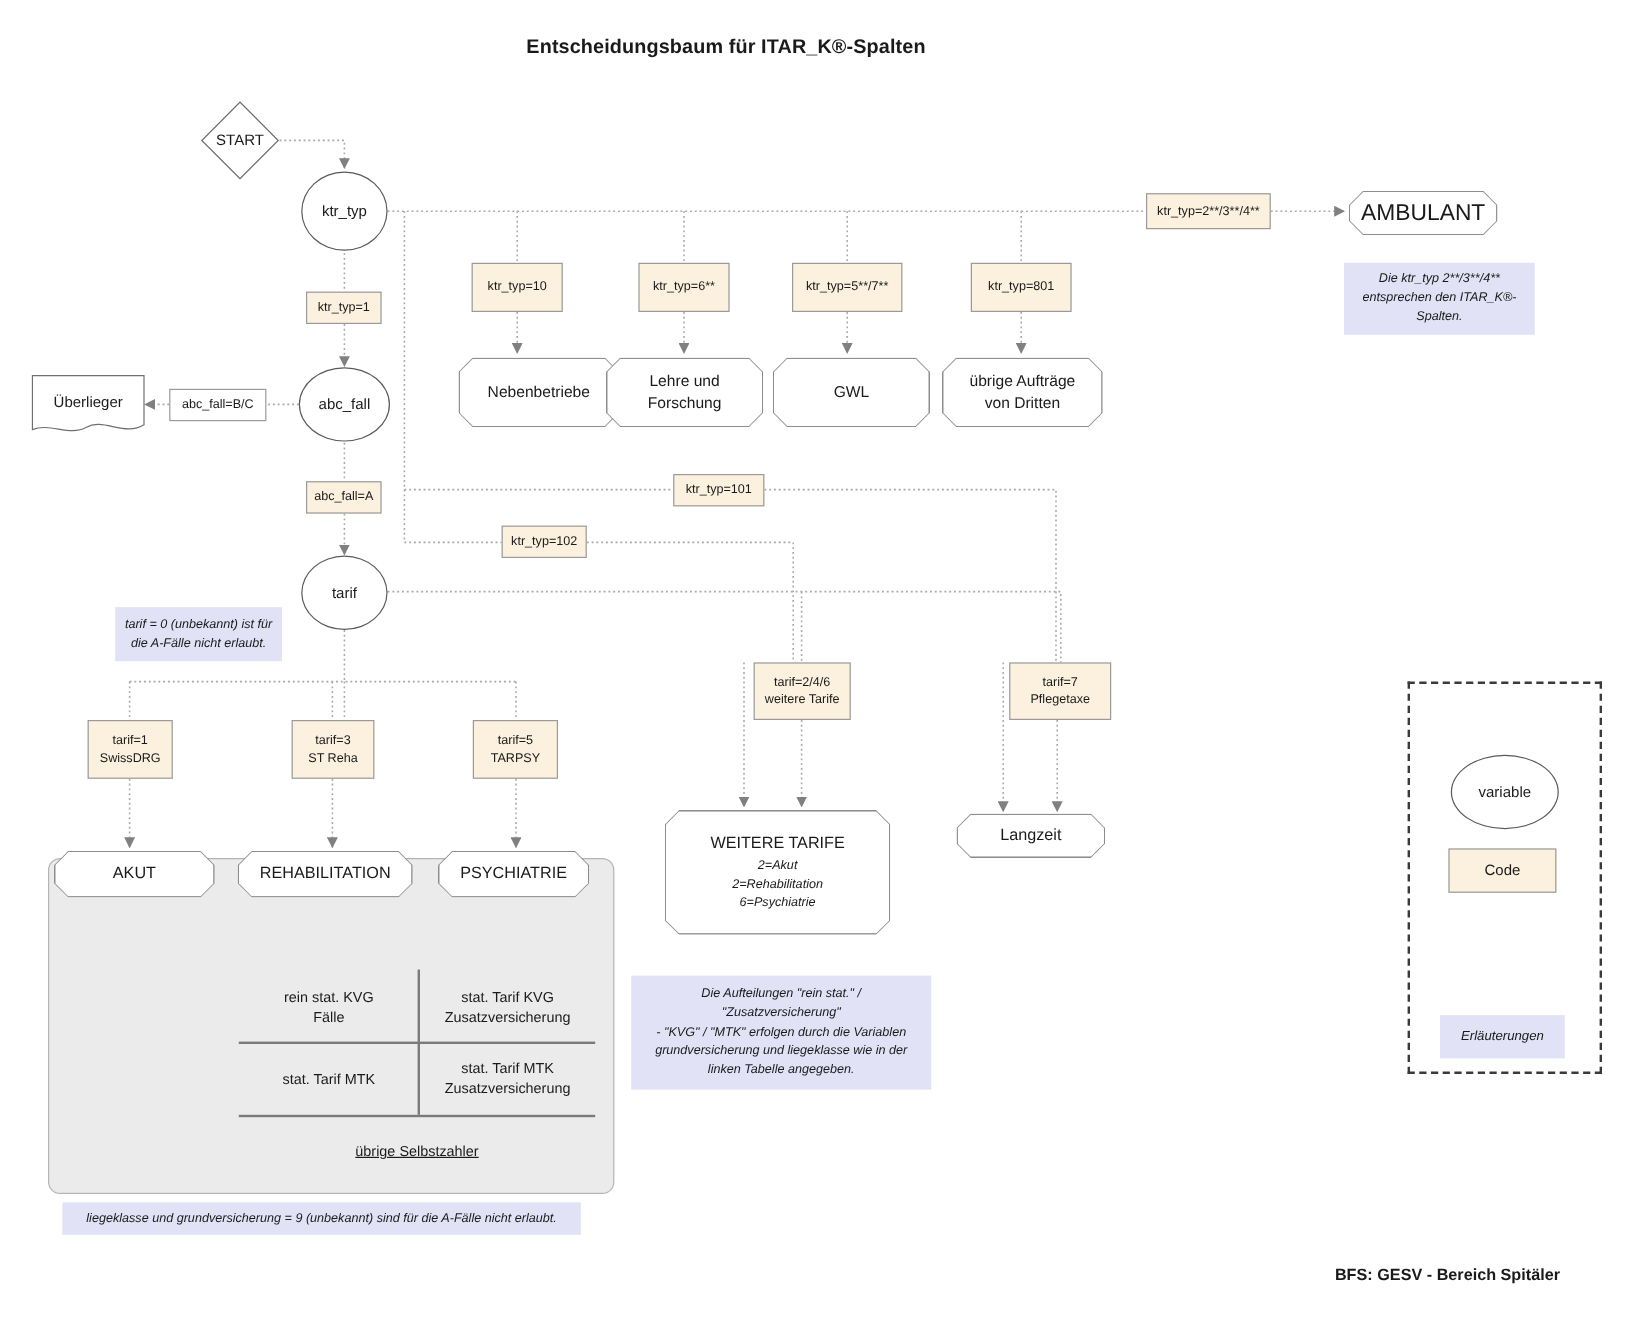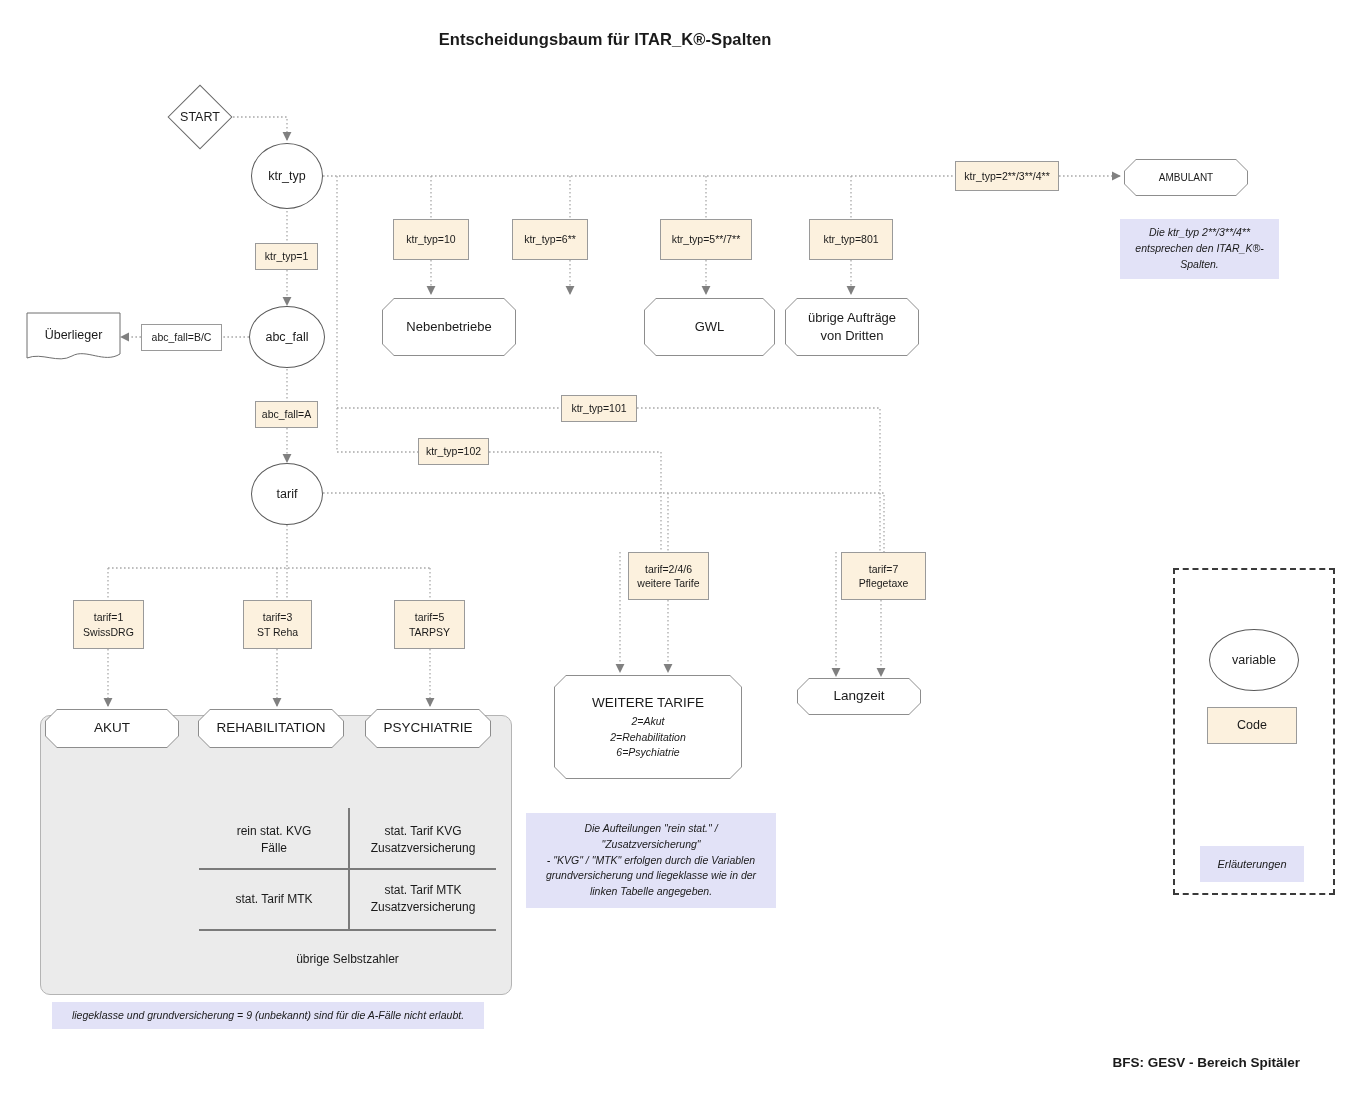--- a/index.html
+++ b/index.html
@@ -211,21 +211,21 @@
                 align-items:center; justify-content:center; font-size:12.5px;">Überlieger</div>
   </div>
 
   <div class="node code" style="left:955px; top:161px; width:104px; height:30px;">
     <span>ktr_typ=2**/3**/4**</span>
   </div>
 
   <div class="node code" style="left:393px; top:219px; width:76px; height:41px;">
     <span>ktr_typ=10</span>
   </div>
-  <div class="node code" style="left:512px; top:219px; width:76px; height:41px;">
+  <div class="node code" style="left:532px; top:219px; width:76px; height:41px;">
     <span>ktr_typ=6**</span>
   </div>
   <div class="node code" style="left:660px; top:219px; width:92px; height:41px;">
     <span>ktr_typ=5**/7**</span>
   </div>
   <div class="node code" style="left:809px; top:219px; width:84px; height:41px;">
     <span>ktr_typ=801</span>
   </div>
 
   <div class="node code" style="left:255px; top:243px; width:63px; height:27px;">
@@ -297,30 +297,34 @@
   <div class="tbl-rule" style="left:199px; top:929px; width:297px; height:1.5px;"></div>
   <div class="tbl-rule" style="left:348px; top:808px; width:1.5px; height:121px;"></div>
 
   <div class="tbl-text" style="left:199px; top:812px; width:150px; height:55px; white-space:pre-line;">rein stat. KVG
 Fälle</div>
   <div class="tbl-text" style="left:350px; top:812px; width:146px; height:55px; white-space:pre-line;">stat. Tarif KVG
 Zusatzversicherung</div>
   <div class="tbl-text" style="left:199px; top:870px; width:150px; height:58px;">stat. Tarif MTK</div>
   <div class="tbl-text" style="left:350px; top:870px; width:146px; height:58px; white-space:pre-line;">stat. Tarif MTK
 Zusatzversicherung</div>
-  <div class="tbl-text" style="left:199px; top:932px; width:297px; height:55px;">übrige Selbstzahler</div>
+  <div class="tbl-text" style="left:199px; top:932px; width:297px; height:55px;text-decoration:underline;">übrige Selbstzahler</div>
 
   <div class="octagon-outer" style="left:1124px; top:159px; width:124px; height:37px;">
-    <div class="octagon-inner" style="font-size:10px;">AMBULANT</div>
+    <div class="octagon-inner" style="font-size:19px;">AMBULANT</div>
   </div>
 
   <div class="octagon-outer" style="left:364px; top:298px; width:134px; height:58px;margin-left:18px;">
     <div class="octagon-inner">Nebenbetriebe</div>
   </div>
 
+  <div class="octagon-outer" style="left:505px; top:298px; width:131px; height:58px;">
+    <div class="octagon-inner" style="white-space:pre-line;">Lehre und
+Forschung</div>
+  </div>
 
   <div class="octagon-outer" style="left:644px; top:298px; width:131px; height:58px;">
     <div class="octagon-inner">GWL</div>
   </div>
 
   <div class="octagon-outer" style="left:785px; top:298px; width:134px; height:58px;">
     <div class="octagon-inner" style="white-space:pre-line;">übrige Aufträge
 von Dritten</div>
   </div>
 
@@ -345,20 +349,22 @@
       <div style="font-size:13.5px; margin-bottom:2px;">WEITERE TARIFE</div>
       <div style="font-size:10.5px; font-style:italic; line-height:1.45;">2=Akut</div>
       <div style="font-size:10.5px; font-style:italic; line-height:1.45;">2=Rehabilitation</div>
       <div style="font-size:10.5px; font-style:italic; line-height:1.45;">6=Psychiatrie</div>
     </div>
   </div>
 
   <div class="note" style="left:1120px; top:219px; width:159px; height:60px; white-space:pre-line;">Die ktr_typ 2**/3**/4**
 entsprechen den ITAR_K®-Spalten.</div>
 
+  <div class="note" style="left:96px; top:506px; width:139px; height:45px; white-space:pre-line;">tarif = 0 (unbekannt) ist für
+die A-Fälle nicht erlaubt.</div>
 
   <div class="note" style="left:526px; top:813px; width:250px; height:95px; white-space:pre-line;">Die Aufteilungen "rein stat." / "Zusatzversicherung"
 - "KVG" / "MTK" erfolgen durch die Variablen
 grundversicherung und liegeklasse wie in der
 linken Tabelle angegeben.</div>
 
   <div class="note" style="left:52px; top:1002px; width:432px; height:27px; font-size:10.5px;">liegeklasse und grundversicherung = 9 (unbekannt)  sind für die A-Fälle nicht erlaubt.</div>
 
   <div class="legend-box" style="left:1173px; top:568px; width:162px; height:327px;"></div>
 

